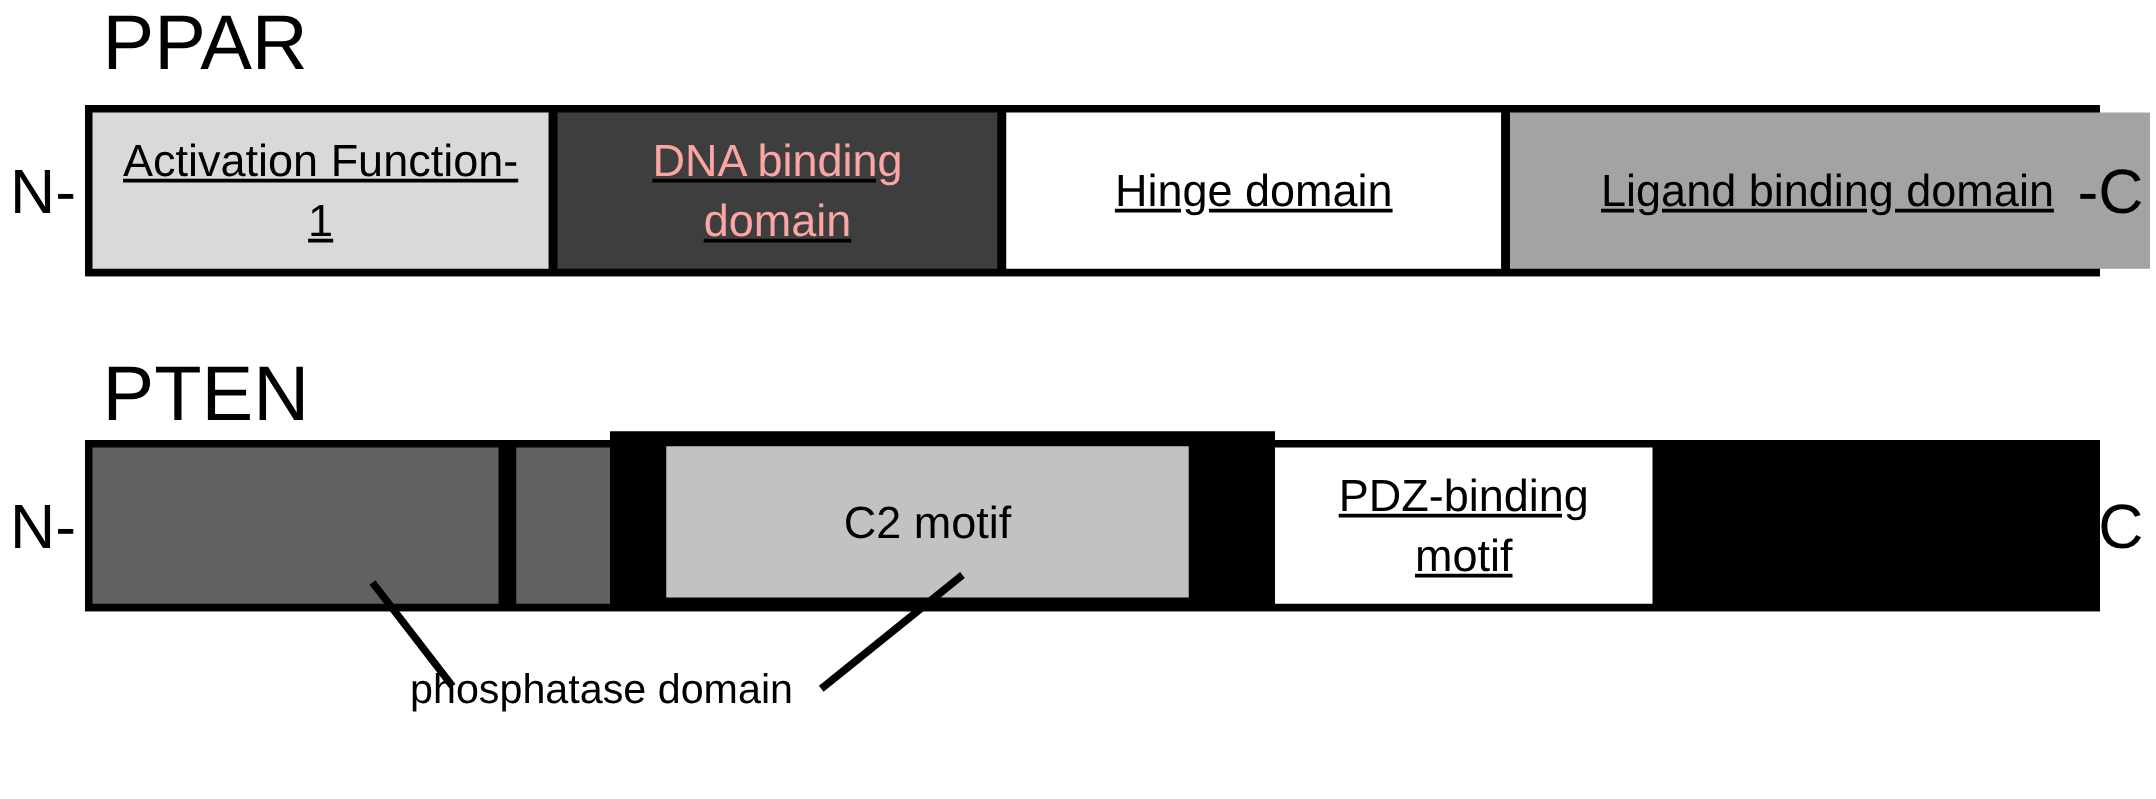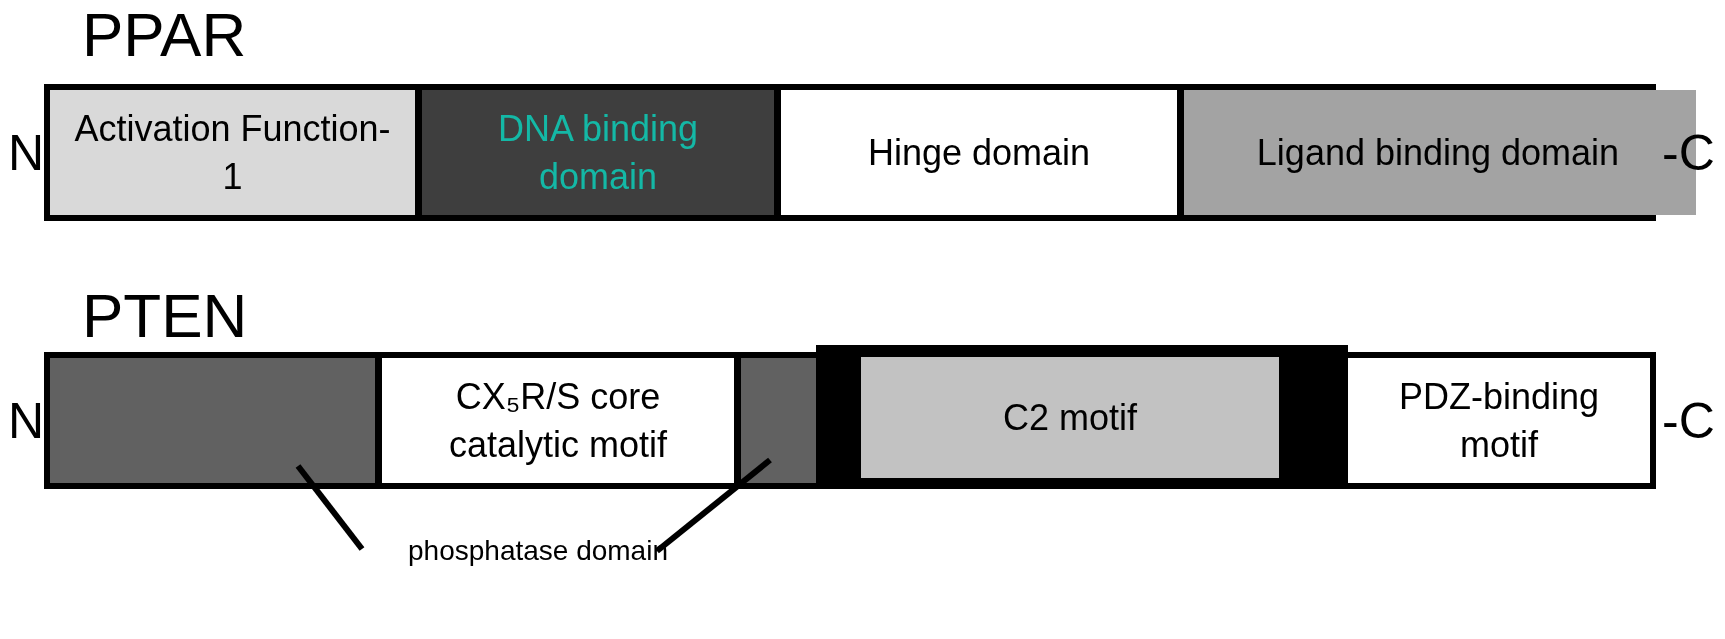--- a/index.html
+++ b/index.html
@@ -4,23 +4,23 @@
 <style>
   html,body{margin:0;padding:0;background:#ffffff;}
   .canvas{
     position:relative;width:1725px;height:639px;background:#ffffff;
     font-family:"Liberation Sans","DejaVu Sans",sans-serif;color:#000;overflow:hidden;
   }
   .title{position:absolute;left:82px;margin:0;font-size:62px;font-weight:400;line-height:1;}
   .t-ppar{top:4px;}
   .t-pten{top:285px;}
   .bar{
-    position:absolute;left:44px;width:1612px;height:137px;
+    position:absolute;left:68px;width:1612px;height:137px;
     background:#000;border:6px solid #000;box-sizing:border-box;
-    display:flex;align-items:stretch;
+    display:flex;align-items:stretch;text-decoration:underline;
   }
   .bar-ppar{top:84px;}
   .bar-pten{top:352px;}
   .seg{
     flex:none;display:flex;align-items:center;justify-content:center;
     text-align:center;font-size:36px;line-height:1.32;
     box-sizing:border-box;padding:0 16px;background:#fff;
   }
   .vsep{flex:none;width:7px;background:#000;}
   .w365{width:365px}.w352{width:352px}.w350{width:396px}.w512{width:512px}
@@ -30,41 +30,41 @@
     position:absolute;left:45px;top:12px;width:418px;height:121px;
     display:flex;align-items:center;justify-content:center;
     text-align:center;font-size:36px;background:#c2c2c2;
   }
   .term{position:absolute;height:137px;display:flex;align-items:center;font-size:50px;}
   .term-n{left:8px;}
   .term-c{left:1662px;}
   .top-row{top:84px;}
   .bottom-row{top:352px;}
   .phos-label{
-    position:absolute;left:348px;top:522px;width:320px;
-    text-align:right;font-size:28px;line-height:57px;
+    position:absolute;left:328px;top:522px;width:320px;
+    text-align:left;font-size:33px;line-height:57px;
   }
   .ann{position:absolute;left:0;top:0;width:1725px;height:639px;pointer-events:none;}
   .ann line{stroke:#000;stroke-width:6;}
 </style>
 </head>
 <body>
 
 <div class="canvas">
 
   <h2 class="title t-ppar">PPAR</h2>
 
   <div class="term term-n top-row">N-</div>
 
   <div class="bar bar-ppar">
     <div class="seg w365" style="background-color: rgb(217, 217, 217); color: rgb(0, 0, 0);">
       <span>Activation Function-1</span>
     </div>
     <div class="vsep"></div>
-    <div class="seg w352" style="background-color: rgb(62, 62, 62); color: #14b8a6;">
+    <div class="seg w352" style="background-color: rgb(62, 62, 62); color: #fca5a5;">
       <span>DNA binding domain</span>
     </div>
     <div class="vsep"></div>
     <div class="seg w350" style="background-color: rgb(255, 255, 255); color: rgb(0, 0, 0);">
       <span>Hinge domain</span>
     </div>
     <div class="vsep"></div>
     <div class="seg w512" style="background-color: rgb(163, 163, 163); color: rgb(0, 0, 0); padding-left: 12px;">
       <span>Ligand binding domain</span>
     </div>
@@ -74,23 +74,20 @@
 
   <h2 class="title t-pten">PTEN</h2>
 
   <div class="term term-n bottom-row">N-</div>
 
   <div class="bar bar-pten">
     <div class="seg w325" style="background-color: rgb(97, 97, 97);">
       <span></span>
     </div>
     <div class="vsep"></div>
-    <div class="seg w352" style="background-color: rgb(255, 255, 255); color: rgb(0, 0, 0);">
-      <span>CX₅R/S core catalytic motif</span>
-    </div>
     <div class="vsep"></div>
     <div class="seg w75" style="background-color: rgb(97, 97, 97);">
       <span></span>
     </div>
     <div class="raised" style="background-color: rgb(0, 0, 0);">
       <div class="c2box" style="background-color: rgb(194, 194, 194); color: rgb(0, 0, 0);">
         <span>C2 motif</span>
       </div>
     </div>
     <div class="seg w302" style="background-color: rgb(255, 255, 255); color: rgb(0, 0, 0);">

